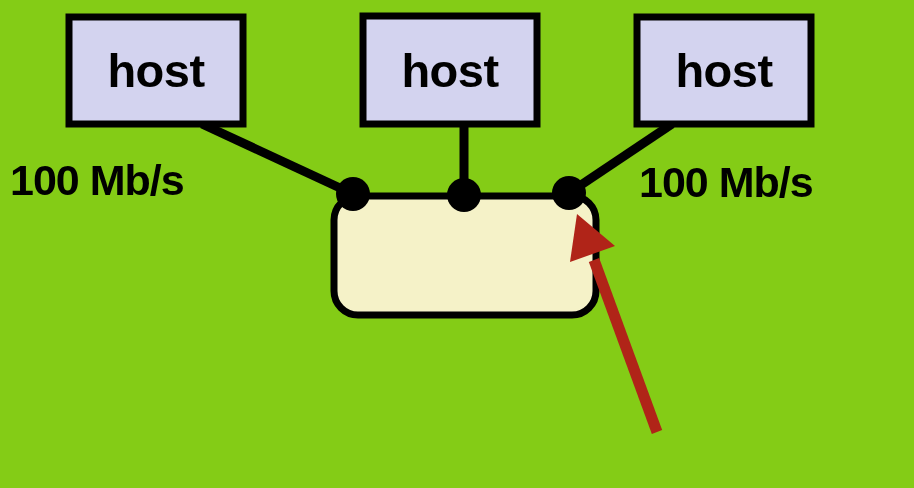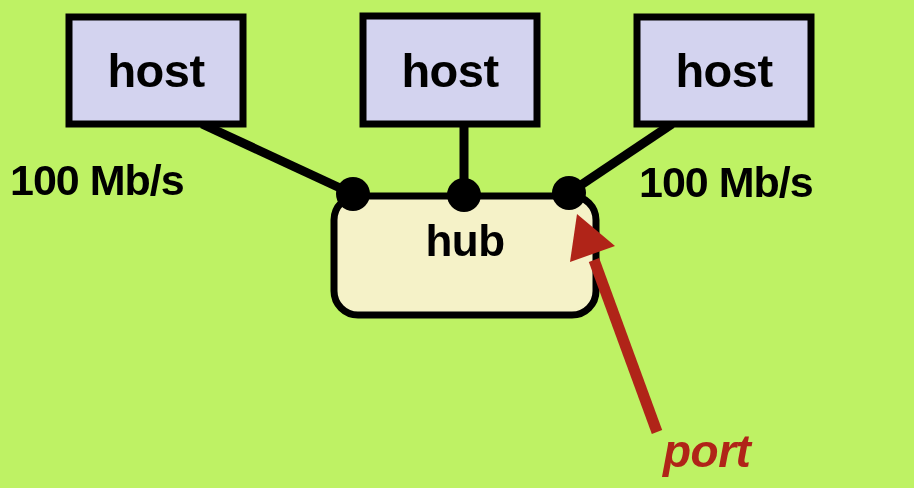--- a/index.html
+++ b/index.html
@@ -4,21 +4,21 @@
 <style>
   html, body {
     margin: 0;
     padding: 0;
     background: #ffffff;
   }
   #canvas {
     position: relative;
     width: 914px;
     height: 488px;
-    background: #bef264;
+    background: #84cc16;
     overflow: hidden;
     font-family: "Liberation Sans", sans-serif;
   }
   #vector-layer {
     position: absolute;
     left: 0;
     top: 0;
     width: 914px;
     height: 488px;
   }
@@ -85,20 +85,18 @@
     <g>
       <line x1="657" y1="432" x2="594" y2="260" stroke="#b02418" stroke-width="11" stroke-linecap="butt"></line>
       <polygon points="577,214 570,262 615,246" fill="#b02418"></polygon>
     </g>
   </svg>
 
   <div class="node-label host-label" style="left:69px; top:17px; width:174px; height:107px;">host</div>
   <div class="node-label host-label" style="left:363px; top:16px; width:174px; height:108px;">host</div>
   <div class="node-label host-label" style="left:637px; top:17px; width:174px; height:107px;">host</div>
 
-  <div class="node-label hub-label" style="left:334px; top:205px; width:262px; height:72px;">hub</div>
 
   <div class="rate-label" style="left:10px; top:156px;">100 Mb/s</div>
   <div class="rate-label" style="left:639px; top:158px;">100 Mb/s</div>
 
-  <div class="port-label" style="left:663px; top:424px;">port</div>
 
 </div>
 
 </body></html>

